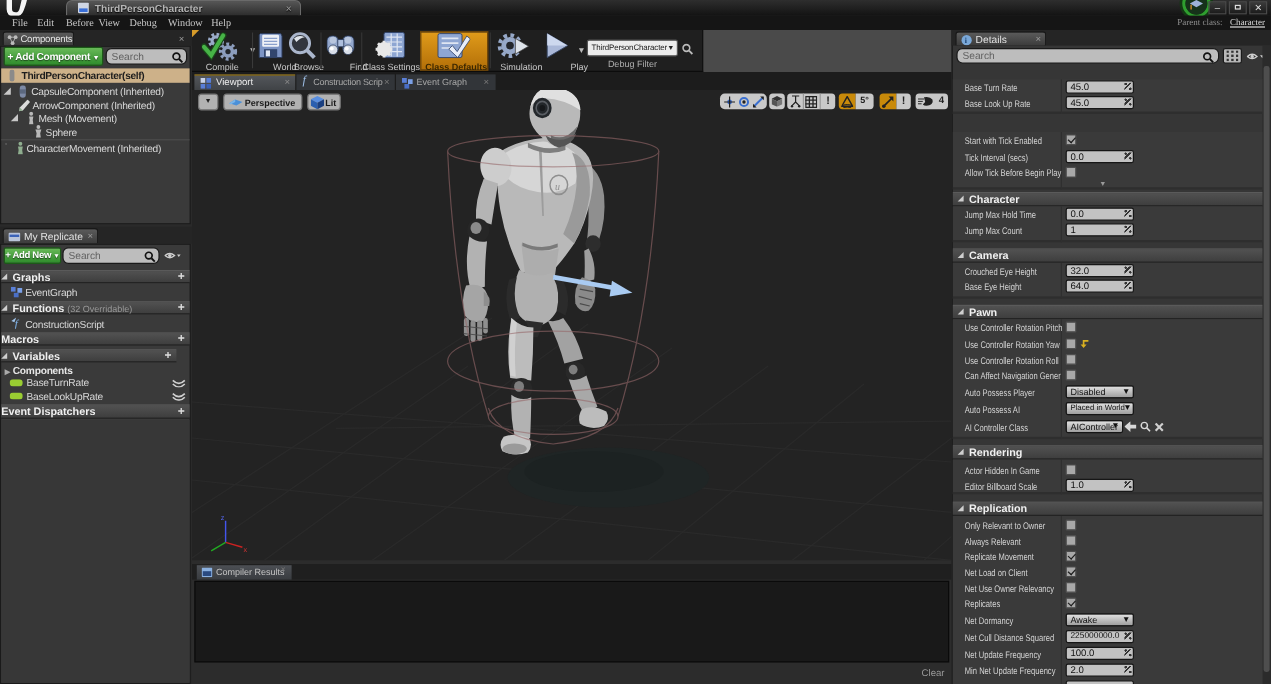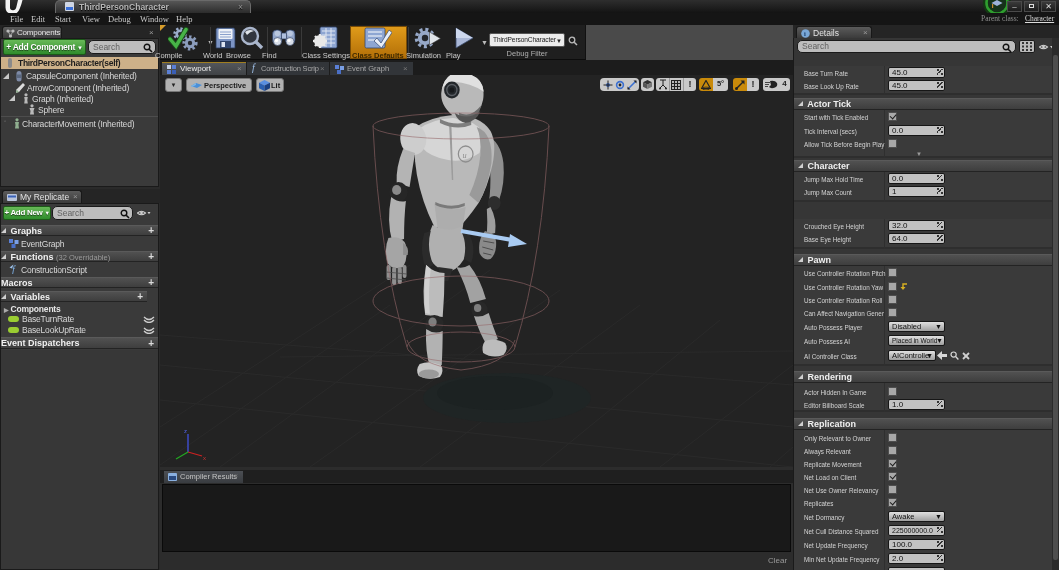--- a/index.html
+++ b/index.html
@@ -26,21 +26,21 @@
 .exp { display:inline-block; width:0; height:0; border-left:5px solid transparent; border-bottom:5px solid #cfcfcf; margin:1px 2px 1px 0; }
 
 .dlabel { position:absolute; left:804px; color:#d4d4d4; font-size:8px; white-space:nowrap; transform:scaleX(0.79); transform-origin:0 0; }
 .vbox { position:absolute; left:888px; width:57px; height:11px; background:#c2c2c2; border:1px solid #161616; border-radius:2px; color:#111; font-size:8px; line-height:9px; padding-left:3px; }
 .vbox .corner { position:absolute; right:1px; top:1px; width:6px; height:6px; background:linear-gradient(135deg, transparent 35%, #333 35%, #333 50%, transparent 50%), radial-gradient(circle at 1px 1px, #333 1px, transparent 1.2px), radial-gradient(circle at 5px 5px, #333 1px, transparent 1.2px); }
 .ddown { position:absolute; left:888px; width:57px; height:11px; background:linear-gradient(#e0e0e0,#9f9f9f); border:1px solid #161616; border-radius:2px; color:#111; font-size:7.5px; line-height:9px; padding-left:3px; white-space:nowrap; overflow:hidden; }
 .ddown .car { position:absolute; right:2px; top:0px; color:#111; font-size:7px; }
 .cb { position:absolute; left:888px; width:9px; height:9px; background:#a8a8a8; border:1px solid #4e4e4e; border-radius:1px; }
 .cb.ck::after { content:""; position:absolute; left:1px; top:1px; width:5px; height:2.5px; border-left:1.6px solid #1d1d1d; border-bottom:1.6px solid #1d1d1d; transform:rotate(-48deg); }
 
-.tbtn { position:absolute; text-align:left; color:#c9c9c9; font-size:7.5px; white-space:nowrap; }
+.tbtn { position:absolute; text-align:right; color:#c9c9c9; font-size:7.5px; white-space:nowrap; }
 .tsep { position:absolute; top:27px; width:1px; height:30px; background:#111; border-right:1px solid #3a3a3a; }
 </style>
 </head>
 <body>
 <div id="root">
 
 <div class="abs" id="titlebar"></div>
 <svg class="abs" style="left:4px;top:0px" width="20" height="14" viewBox="0 0 20 14">
   <path d="M1.5 0 L6 0 L6 7.5 Q6 10.2 9 10.2 Q11.6 10.2 12.3 7.2 L14 0 L18.5 0 Q17.5 4.5 15.8 8.5 Q13.8 14 8.5 14 Q1.5 14 1.5 7.5 Z" fill="#f4f4f4"></path>
 </svg>
@@ -60,21 +60,21 @@
   <path d="M13.5 3 L19 0 L24.5 3 L19 6 Z" fill="#9eb2d8"></path>
   <path d="M14 4 L14 8 L15.2 8 L15.2 4 Z" fill="#c8872a"></path>
 </svg>
 <div class="winbtn" style="left:1007px;">–</div>
 <div class="winbtn" style="left:1024px;"><span style="display:inline-block;width:5px;height:4px;border:1.4px solid #ddd;margin-bottom:1px"></span></div>
 <div class="winbtn" style="left:1041px;">✕</div>
 
 <div class="abs" id="menubar">
   <span class="menuitem" style="left:10px">File</span>
   <span class="menuitem" style="left:31px">Edit</span>
-  <span class="menuitem" style="left:55px">Start</span>
+  <span class="menuitem" style="left:55px">Before</span>
   <span class="menuitem" style="left:82px">View</span>
   <span class="menuitem" style="left:108px">Debug</span>
   <span class="menuitem" style="left:140px">Window</span>
   <span class="menuitem" style="left:176px">Help</span>
   <span class="menuitem" style="left:981px;color:#8f8f8f;font-size:7.5px">Parent class:</span>
   <span class="menuitem" style="left:1025px;color:#dcdcdc;text-decoration:underline;font-size:7.5px">Character</span>
 </div>
 
 <div class="abs tabstrip" style="left:0;top:25px;width:160px;height:13px"></div>
 <div class="abs ptab" style="left:2px;top:26px;width:60px;height:12px;font-size:8px">
@@ -113,21 +113,21 @@
       <path d="M8 0 L10 2 L4 9 L1 9.7 L1.5 6.5 Z" fill="#dcdcdc"></path>
       <path d="M1 9.7 L4 9 L1.5 6.5 Z" fill="#8fae8f"></path>
     </svg>
 <div class="treerow" style="left:27px;top:83px">ArrowComponent (Inherited)</div>
 
 <div class="abs" style="left:9px;top:95px;width:0;height:0;border-left:6px solid transparent;border-bottom:6px solid #c8c8c8"></div>
 <svg class="abs" style="left:22px;top:93px" width="8" height="11" viewBox="0 0 8 11">
       <circle cx="4" cy="1.8" r="1.6" fill="#b9b9b9"></circle>
       <path d="M2.2 4 L5.8 4 L5.3 7 L5.8 10.5 L2.2 10.5 L2.7 7 Z" fill="#b9b9b9"></path>
     </svg>
-<div class="treerow" style="left:32px;top:94px">Graph (Inherited)</div>
+<div class="treerow" style="left:32px;top:94px">Mesh (Movement)</div>
 
 <svg class="abs" style="left:28px;top:104px" width="8" height="11" viewBox="0 0 8 11">
       <circle cx="4" cy="1.8" r="1.6" fill="#b9b9b9"></circle>
       <path d="M1.5 4 L6.5 4 L5.5 7 L6 10.5 L2 10.5 L2.5 7 Z" fill="#b9b9b9"></path>
     </svg>
 <div class="treerow" style="left:38px;top:105px">Sphere</div>
 
 <div class="abs" style="left:1px;top:116px;width:157px;height:1px;background:#4d4d4d"></div>
 <div class="treerow" style="left:4px;top:118px;color:#9a9a9a;font-size:6px">◦</div>
 <svg class="abs" style="left:13px;top:118px" width="8" height="11" viewBox="0 0 8 11">
@@ -615,39 +615,39 @@
 <div class="abs" style="left:1052px;top:38px;width:7px;height:532px;background:#2b2b2b"></div>
 <div class="abs" style="left:1053px;top:55px;width:5px;height:505px;background:#4e4e4e;border-radius:2px"></div>
 
 <div class="abs" style="left:794px;top:66px;width:258px;height:29px;background:#3a3a3a;border-bottom:2px solid #2e2e2e"></div>
 <div class="abs" style="left:884px;top:66px;width:1px;height:29px;background:#2f2f2f"></div>
 <div class="dlabel" style="top:69px">Base Turn Rate</div>
 <div class="vbox" style="top:67px">45.0<span class="corner"></span></div>
 <div class="dlabel" style="top:82px">Base Look Up Rate</div>
 <div class="vbox" style="top:80px">45.0<span class="corner"></span></div>
 
-<div class="sechdr" style="left:794px;top:98px;width:258px;height:12px;line-height:11px;padding-left:4px"><span class="exp"></span> Actor Tick</div>
 <div class="abs" style="left:794px;top:110px;width:258px;height:48px;background:#3a3a3a;border-bottom:2px solid #2e2e2e"></div>
 <div class="abs" style="left:884px;top:110px;width:1px;height:48px;background:#2f2f2f"></div>
 <div class="dlabel" style="top:113px">Start with Tick Enabled</div>
 <div class="cb ck" style="top:112px"></div>
 <div class="dlabel" style="top:127px">Tick Interval (secs)</div>
 <div class="vbox" style="top:125px">0.0<span class="corner"></span></div>
 <div class="dlabel" style="top:140px">Allow Tick Before Begin Play</div>
 <div class="cb" style="top:139px"></div>
 <div class="abs" style="left:916px;top:151px;color:#9a9a9a;font-size:6px">▼</div>
 
 <div class="sechdr" style="left:794px;top:160px;width:258px;height:12px;line-height:11px;padding-left:4px"><span class="exp"></span> Character</div>
 <div class="abs" style="left:794px;top:172px;width:258px;height:30px;background:#3a3a3a;border-bottom:2px solid #2e2e2e"></div>
 <div class="abs" style="left:884px;top:172px;width:1px;height:30px;background:#2f2f2f"></div>
 <div class="dlabel" style="top:175px">Jump Max Hold Time</div>
 <div class="vbox" style="top:173px">0.0<span class="corner"></span></div>
 <div class="dlabel" style="top:188px">Jump Max Count</div>
 <div class="vbox" style="top:186px">1<span class="corner"></span></div>
 
+<div class="sechdr" style="left:794px;top:207px;width:258px;height:12px;line-height:11px;padding-left:4px"><span class="exp"></span> Camera</div>
 <div class="abs" style="left:794px;top:219px;width:258px;height:30px;background:#3a3a3a;border-bottom:2px solid #2e2e2e"></div>
 <div class="abs" style="left:884px;top:219px;width:1px;height:30px;background:#2f2f2f"></div>
 <div class="dlabel" style="top:222px">Crouched Eye Height</div>
 <div class="vbox" style="top:220px">32.0<span class="corner"></span></div>
 <div class="dlabel" style="top:235px">Base Eye Height</div>
 <div class="vbox" style="top:233px">64.0<span class="corner"></span></div>
 
 <div class="sechdr" style="left:794px;top:254px;width:258px;height:12px;line-height:11px;padding-left:4px"><span class="exp"></span> Pawn</div>
 <div class="abs" style="left:794px;top:266px;width:258px;height:100px;background:#3a3a3a;border-bottom:2px solid #2e2e2e"></div>
 <div class="abs" style="left:884px;top:266px;width:1px;height:100px;background:#2f2f2f"></div>

